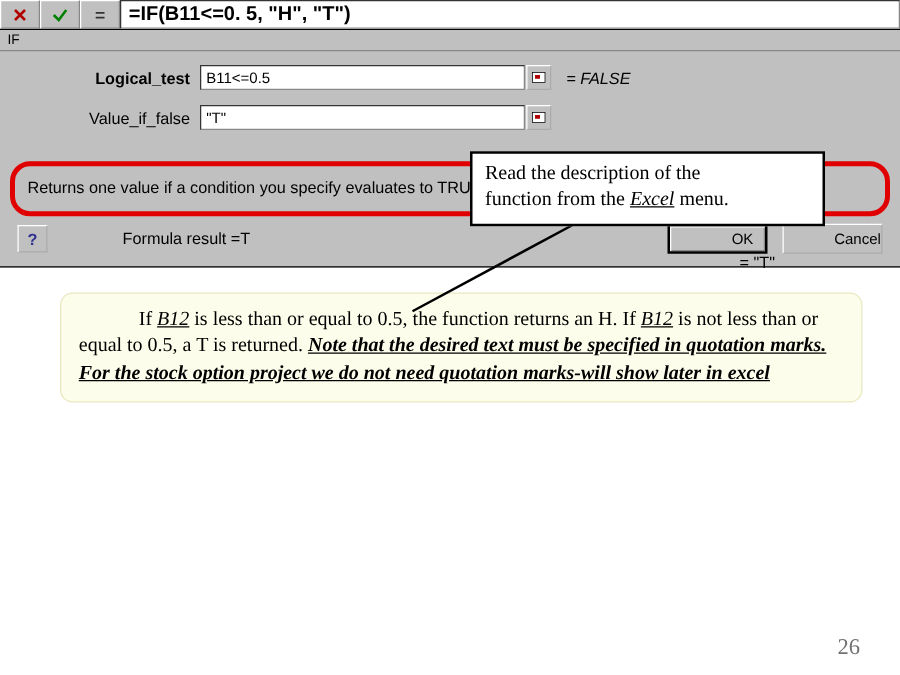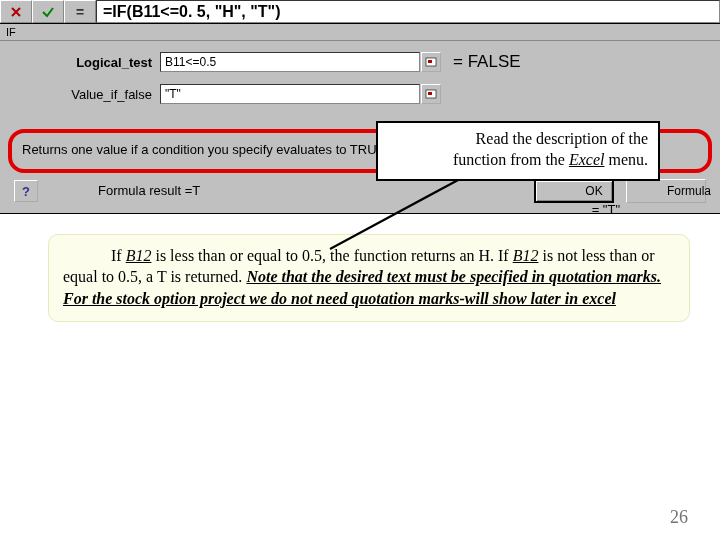--- a/index.html
+++ b/index.html
@@ -97,36 +97,37 @@
     border: 1px outset #fff;
     margin-left: 1px;
     display: flex;
     align-items: center;
     justify-content: center;
     cursor: pointer;
   }
   .ref-btn svg { width: 12px; height: 10px; }
   .arg-result {
     margin-left: 12px;
-    font-size: 17px;
+    font-size: 13px;
     color: #000;
+    font-style: italic;
   }
 
   .callout-box {
     position: absolute;
     left: 376px;
     top: 97px;
     width: 284px;
     height: 60px;
     background: #fff;
     border: 2px solid #000;
     padding: 6px 10px;
     font-family: "Times New Roman", serif;
     font-size: 16px;
-    text-align: right;
+    text-align: left;
     line-height: 1.3;
     z-index: 5;
   }
   .callout-box .u { text-decoration: underline; font-style: italic; }
   .callout-tail {
     position: absolute;
     left: 320px;
     top: 153px;
     z-index: 4;
   }
@@ -270,21 +271,21 @@
     <div class="help-btn">
       <svg viewBox="0 0 14 14">
           <text x="3" y="12" font-size="13" font-weight="bold" fill="#303090">?</text>
         </svg>
     </div>
     <div class="formula-result">
       <span>Formula result =</span><span>T</span>
     </div>
     <div class="spacer"></div>
     <button class="btn btn-default">OK</button>
-    <button class="btn">Formula</button>
+    <button class="btn">Cancel</button>
   </div>
 
 </div>
 
 <div class="note-box">
   <span class="indent"></span><span>If </span><span class="b12">B12</span><span> is less than or equal to 0.5, the function returns an H.  If </span><span class="b12">B12</span><span> is not less than or equal to 0.5, a T is returned. </span><span class="note">Note that the desired text must be specified in quotation marks. For the stock option project we do not need quotation marks-will show later in excel</span>
 </div>
 
 <div class="page-num">26</div>
 

